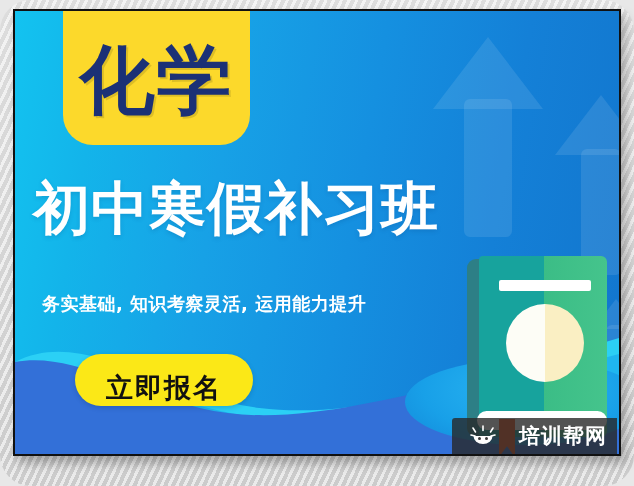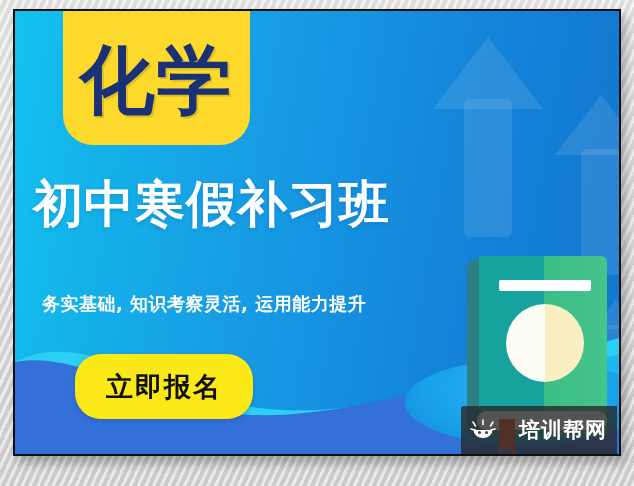--- a/index.html
+++ b/index.html
@@ -9,20 +9,21 @@
     background:#e8e8e8;
     font-family:"Liberation Sans","DejaVu Sans",sans-serif;
     overflow:hidden;
   }
   
   #page{
     position:relative;width:634px;height:486px;
     background:
       repeating-linear-gradient(115deg, rgba(255,255,255,.55) 0 3px, rgba(0,0,0,.03) 3px 7px),
       linear-gradient(180deg,#e4e4e4 0%,#dcdcdc 50%,#d2d2d2 100%);
+    border-radius: 31px;
   }
   
   #banner{
     position:absolute;left:13px;top:9px;width:608px;height:447px;
     border:2px solid #111;
     box-sizing:border-box;
     overflow:hidden;
     box-shadow:5px 7px 10px rgba(0,0,0,.28);
     background:linear-gradient(100deg,#13c3f0 0%,#13b4ea 14%,#17a1e6 34%,#1590e0 55%,#1480d7 76%,#1275cd 100%);
   }
@@ -62,37 +63,37 @@
     font-size:75px;font-weight:bold;color:#1b3176;
     letter-spacing:2px;line-height:1;
     font-family:"DejaVu Sans","Liberation Sans",sans-serif;
     padding-top:10px;
     text-shadow:2px 2px 0 rgba(0,0,0,.12);
   }
 
   
   #headline{
     position:absolute;left:18px;top:168px;width:580px;
-    font-size:50px;font-weight:bold;color:#ffffff;
+    font-size:57px;font-weight:bold;color:#ffffff;
     line-height:1.02;letter-spacing:1px;white-space:nowrap;
     font-family:"DejaVu Sans","Liberation Sans",sans-serif;
     text-shadow:0 2px 4px rgba(0,60,120,.18);
   }
   
   #subtitle{
     position:absolute;left:27px;top:281px;
     font-size:18px;font-weight:bold;color:#ffffff;
     letter-spacing:.5px;white-space:nowrap;
     font-family:"DejaVu Sans","Liberation Sans",sans-serif;
   }
   
   #cta-button{
-    position:absolute;left:60px;top:343px;width:178px;height:65px;
+    position:absolute;left:60px;top:343px;width:178px;height:52px;
     background:#fbe817;border-radius:26px;
-    display:flex;align-items:center;justify-content:center;
+    display:flex;align-items:flex-end;justify-content:center;
     cursor:pointer;border:none;padding:0;
     box-shadow:0 2px 5px rgba(0,40,90,.20);
   }
   #cta-label{
     font-size:27px;font-weight:bold;color:#111111;letter-spacing:2px;
     font-family:"DejaVu Sans","Liberation Sans",sans-serif;
   }
 
   
   #book-illustration{position:absolute;left:440px;top:245px;width:190px;height:200px;}
@@ -123,24 +124,24 @@
     background:#ffffff;border-radius:10px;
   }
   #book-bookmark{
     position:absolute;left:44px;top:163px;width:16px;height:38px;
     background:#f4581f;
     clip-path:polygon(0 0,100% 0,100% 100%,50% 72%,0 100%);
   }
 
   
   #watermark{
-    position:absolute;right:2px;bottom:0px;height:48px;
+    position:absolute;right:2px;bottom:0px;height:36px;
     background:rgba(40,40,40,.80);
     display:flex;align-items:center;gap:23px;
-    padding:0 10px 0 9px;border-radius:3px 0 0 0;
+    padding:0 10px 0 18px;border-radius:3px 0 0 0;
   }
   #watermark-label{
     font-size:21px;font-weight:bold;color:#ffffff;letter-spacing:1px;
     font-family:"DejaVu Sans","Liberation Sans",sans-serif;
   }
 </style>
 </head>
 <body>
 
 <div id="page">

